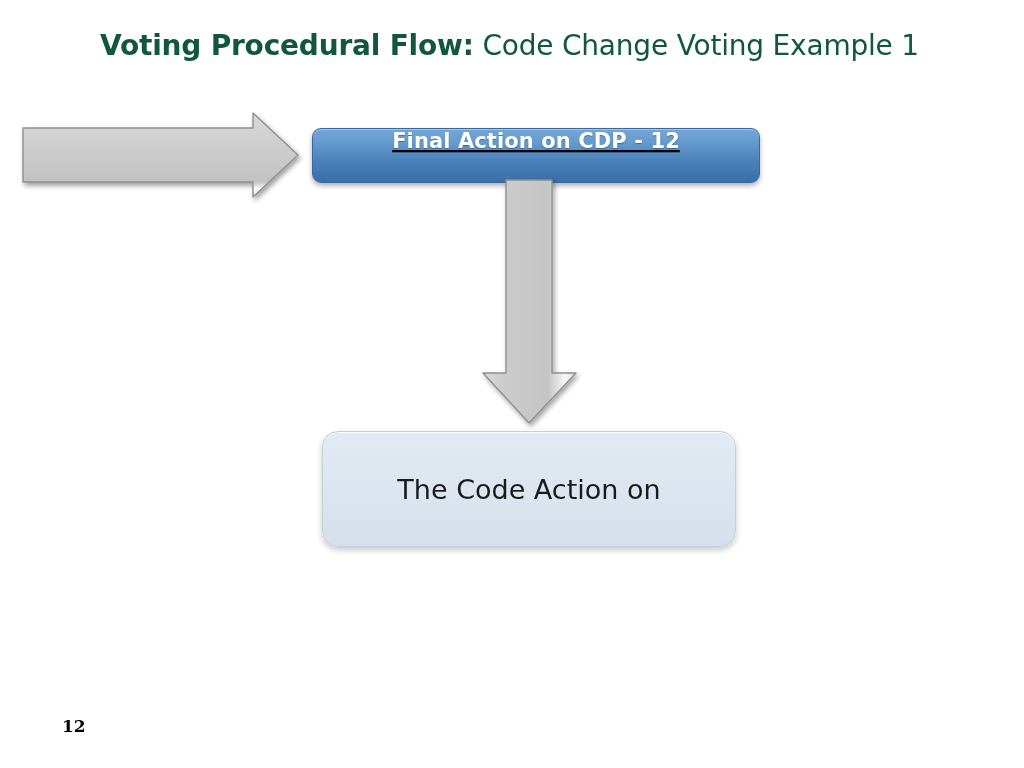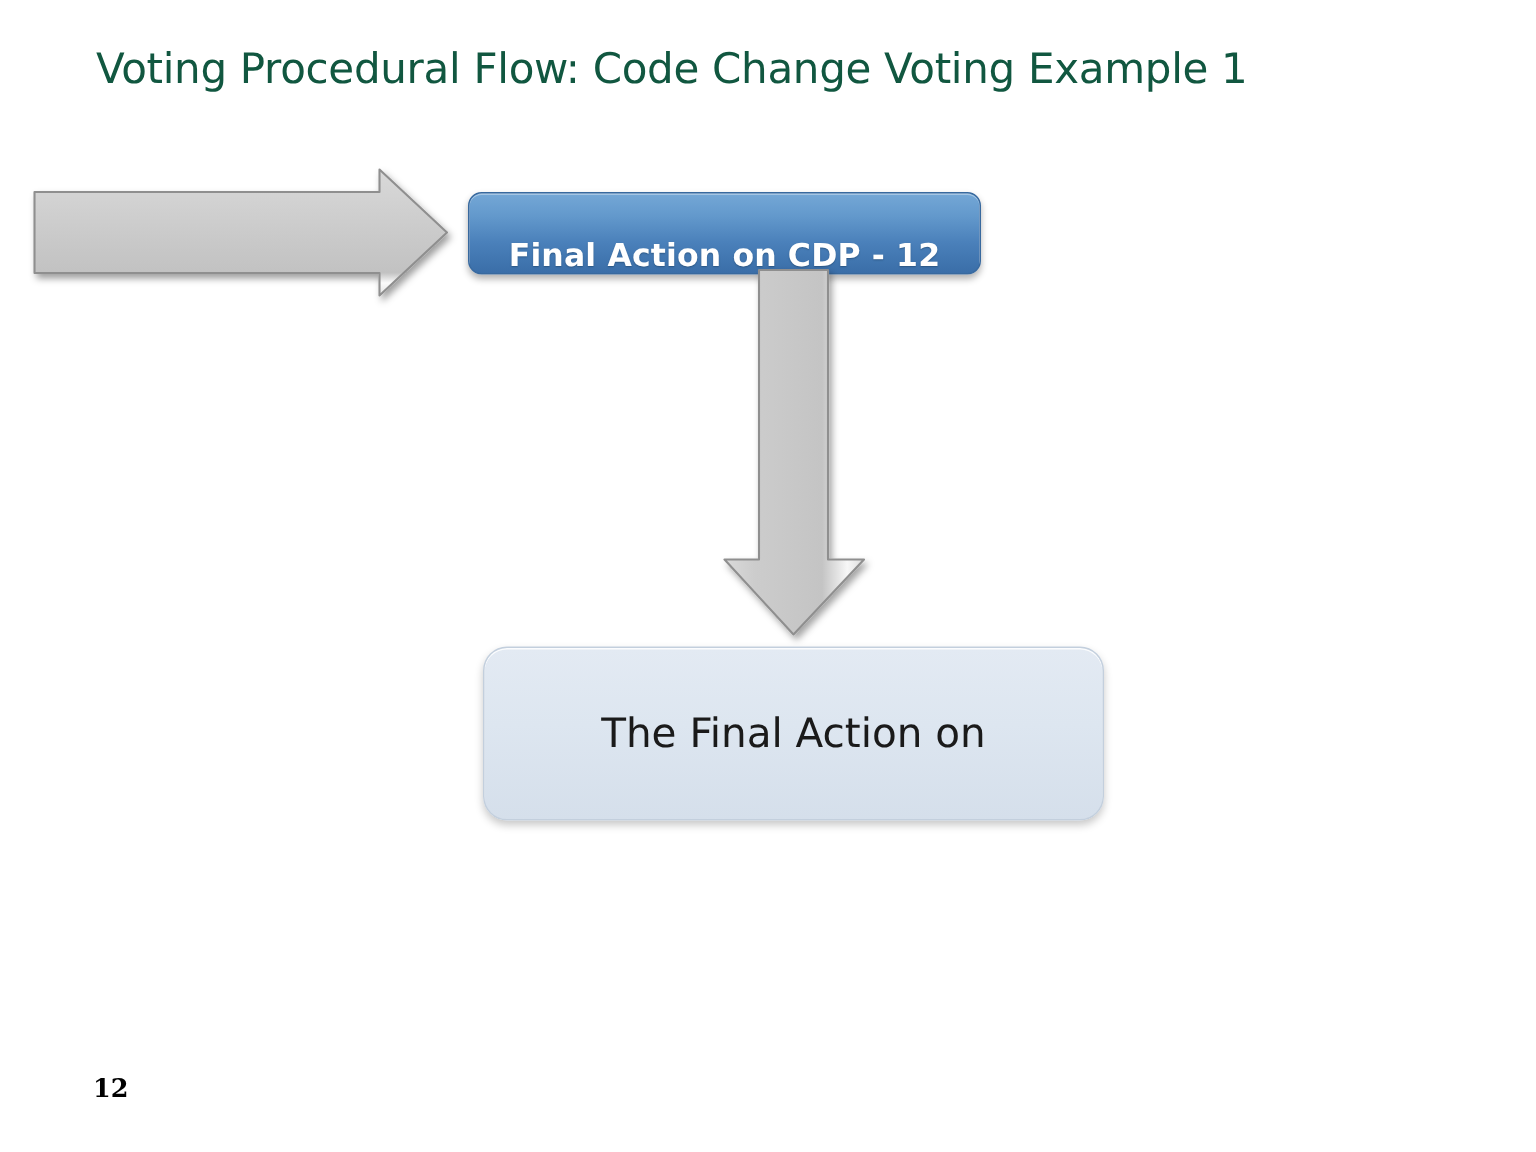--- a/index.html
+++ b/index.html
@@ -27,21 +27,22 @@
     left: 64px;
     top: 26px;
     width: 920px;
     font-size: 28px;
     line-height: 40px;
     color: #115740;
     white-space: nowrap;
     letter-spacing: -0.2px;
   }
   .slide-title .t-bold {
-    font-weight: normal;
+    font-weight: bold;
+    margin-left: 36px;
   }
   .slide-title .t-reg {
     font-weight: normal;
   }
 
   
   .arrow-right {
     position: absolute;
     left: 20px;
     top: 111px;
@@ -60,30 +61,31 @@
     top: 180px;
     width: 98px;
     height: 246px;
   }
 
   
   .box-blue {
     position: absolute;
     left: 312px;
     top: 128px;
-    width: 342px;
+    width: 448px;
     height: 55px;
     border-radius: 9px;
     background: linear-gradient(to bottom, #74a7d6 0%, #6399cc 28%, #4a80ba 62%, #3a6ea8 100%);
     border: 1px solid #38699e;
     box-shadow: 0 3px 5px rgba(0,0,0,0.30), inset 0 1px 0 rgba(255,255,255,0.35);
     display: flex;
-    align-items: flex-end;
+    align-items: flex-start;
     justify-content: center;
     box-sizing: border-box;
+    text-decoration: underline;
   }
   .box-blue-label {
     font-size: 21px;
     font-weight: bold;
     color: #ffffff;
     letter-spacing: 0.1px;
     text-shadow: 0 1px 1px rgba(20,50,80,0.45);
     white-space: nowrap;
   }
 
@@ -166,18 +168,18 @@
         </linearGradient>
         <filter id="shDown" x="-25%" y="-12%" width="160%" height="135%">
           <feDropShadow dx="2" dy="3" stdDeviation="2.4" flood-color="#000000" flood-opacity="0.36"></feDropShadow>
         </filter>
       </defs>
       <path d="M 25,0 L 71,0 L 71,193 L 95,193 L 48,243 L 2,193 L 25,193 Z" fill="url(#grDown)" stroke="#8f8f8f" stroke-width="1.4" stroke-linejoin="round" filter="url(#shDown)"></path>
     </svg>
   </div>
 
   <div class="box-light">
-    <div class="box-light-line">The Final Action on</div>
+    <div class="box-light-line">The Code Action on</div>
   </div>
 
   <div class="page-number">12</div>
 
 </div>
 
 </body></html>

